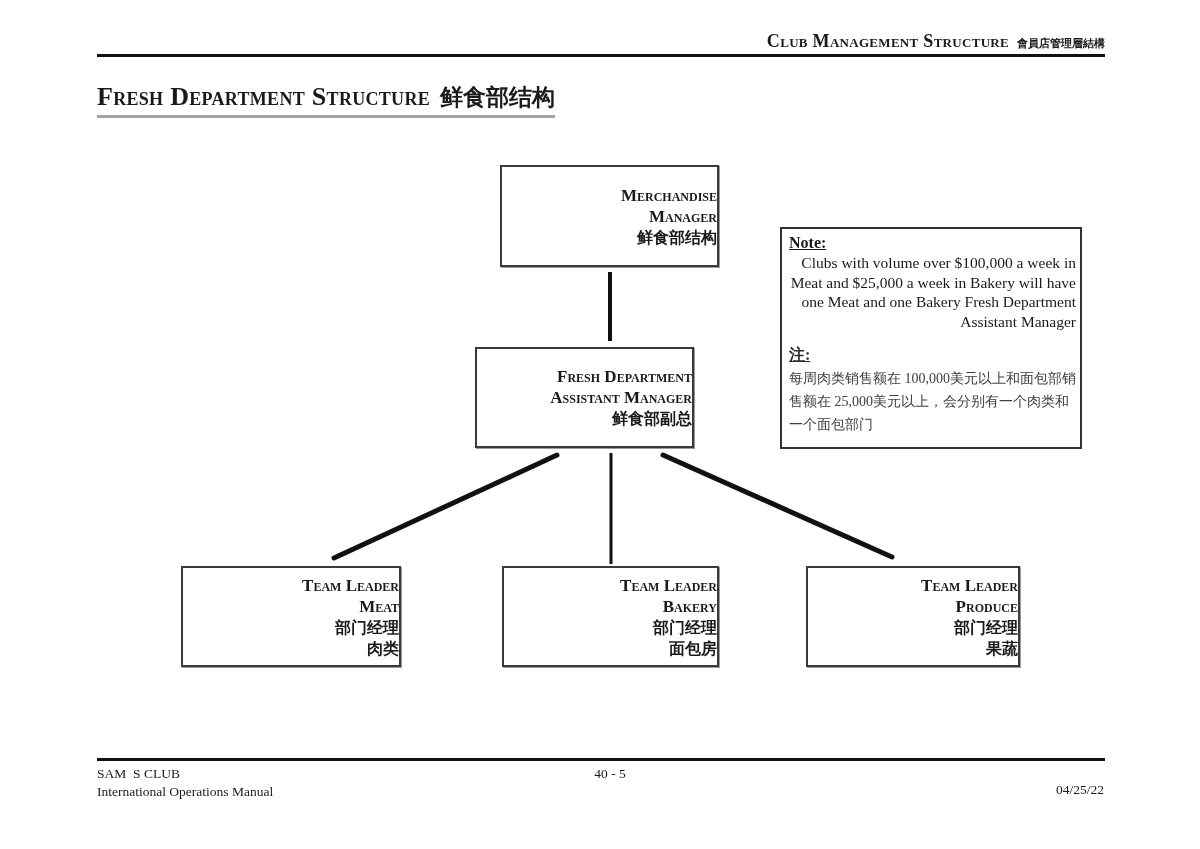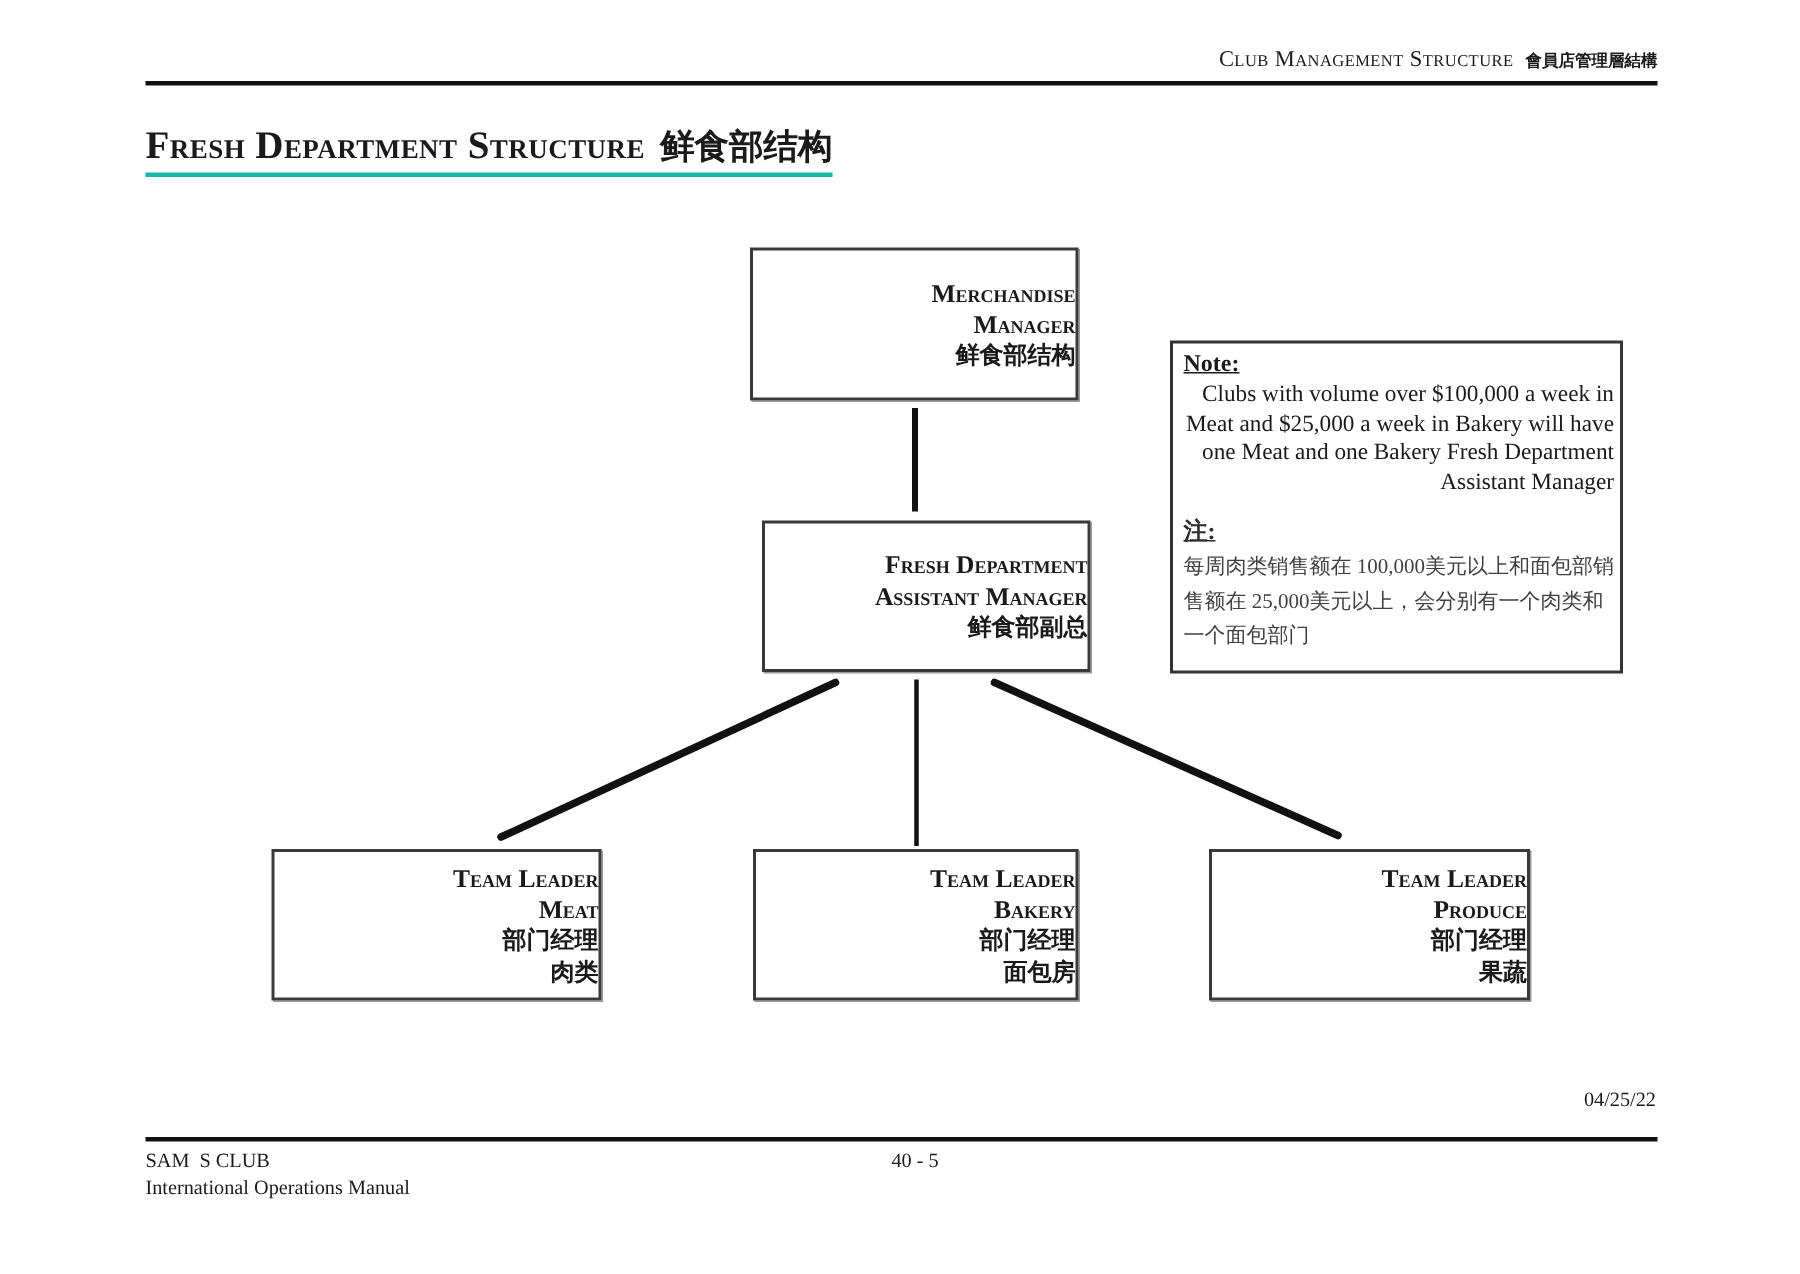--- a/index.html
+++ b/index.html
@@ -4,38 +4,38 @@
 <style>
   html,body { margin:0; padding:0; background:#e8e8e8; }
   .page {
     position:relative; width:1200px; height:849px; margin:0 auto;
     background:#ffffff; overflow:hidden;
     font-family:"Liberation Serif", serif; color:#1a1a1a;
   }
 
   
   .header-text { position:absolute; top:31px; right:95px; text-align:right; white-space:nowrap; }
-  .header-en { font-variant:small-caps; font-size:15px; letter-spacing:0.3px; }
+  .header-en { font-variant:small-caps; font-size:18px; letter-spacing:0.3px;font-weight:bold; }
   .header-zh { font-size:11px; font-weight:bold; margin-left:4px; }
   .header-rule { position:absolute; left:97px; top:54px; width:1008px; height:3px; background:#111; }
 
   
-  .page-title { position:absolute; left:97px; top:82px; border-bottom:3px solid #14b8a6; padding-bottom:2px; white-space:nowrap; }
+  .page-title { position:absolute; left:97px; top:82px; border-bottom:3px solid #a3a3a3; padding-bottom:2px; white-space:nowrap; }
   .title-en { font-variant:small-caps; font-weight:bold; font-size:26px; letter-spacing:0.3px; }
   .title-zh { font-size:23px; font-weight:bold; margin-left:6px; }
 
   
   .node {
     position:absolute; box-sizing:border-box; background:#fff;
     border:2px solid #3a3a3a; box-shadow:1px 1px 0 #9a9a9a;
     display:flex; flex-direction:column; align-items:flex-end; justify-content:center;
     text-align:center;
   }
   .node-top    { left:500px; top:165px; width:219px; height:102px; }
-  .node-middle { left:508px; top:347px; width:219px; height:101px; }
+  .node-middle { left:475px; top:347px; width:219px; height:101px; }
   .node-b1     { left:181px; top:566px; width:220px; height:101px; }
   .node-b2     { left:502px; top:566px; width:217px; height:101px; }
   .node-b3     { left:806px; top:566px; width:214px; height:101px; }
   .node-line-en { font-variant:small-caps; font-weight:bold; font-size:17px; line-height:21px; }
   .node-line-zh { font-size:16px; font-weight:600; line-height:21px; }
 
   
   .connector-layer { position:absolute; left:0; top:0; width:1200px; height:849px; pointer-events:none; }
 
   
@@ -47,21 +47,21 @@
   .note-label-en { font-weight:bold; text-decoration:underline; font-size:16px; line-height:20px; }
   .note-body-en  { font-size:15.5px; line-height:19.5px; margin:0;text-align:right; }
   .note-label-zh { font-weight:bold; text-decoration:underline; font-size:16px; line-height:20px; margin-top:14px; color:#2e2e2e; }
   .note-body-zh  { font-size:14px; line-height:23px; margin:2px -4px 0 0; color:#404040; }
 
   
   .footer-rule { position:absolute; left:97px; top:758px; width:1008px; height:3px; background:#111; }
   .footer-left { position:absolute; left:97px; top:765px; font-size:13.5px; line-height:17.5px; }
   .footer-left .l1 { white-space:pre; }
   .footer-center { position:absolute; left:440px; top:765px; width:340px; text-align:center; font-size:13.5px; line-height:17.5px; }
-  .footer-right { position:absolute; right:96px; top:725px; font-size:13.5px; }
+  .footer-right { position:absolute; right:96px; top:782px; font-size:13.5px; }
   .stack > div { display:block; }
 </style>
 </head>
 <body>
 
 <div class="page">
 
   <div class="header-text">
     <span class="header-en">Club Management Structure</span>
     <span class="header-zh">會員店管理層結構</span>

